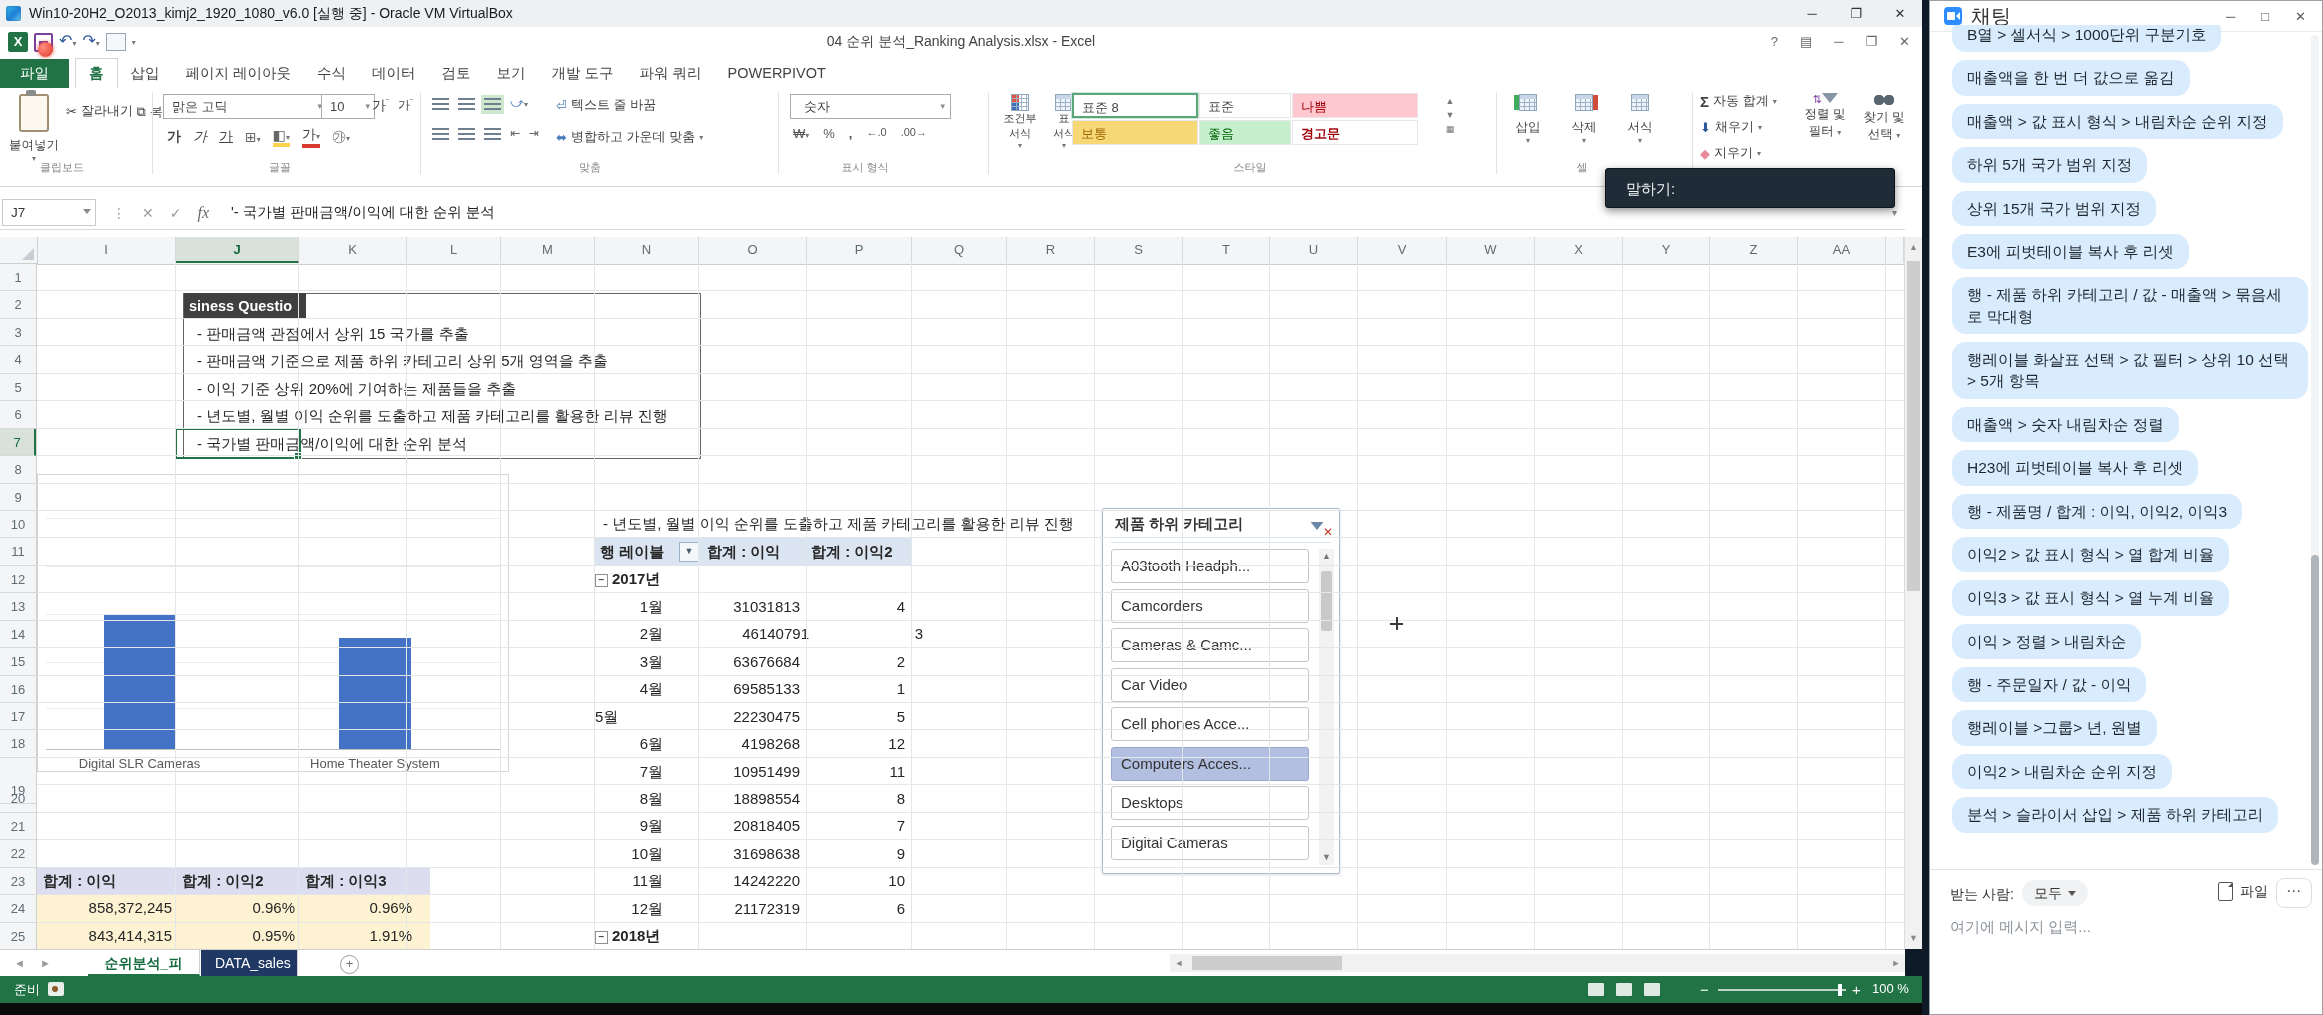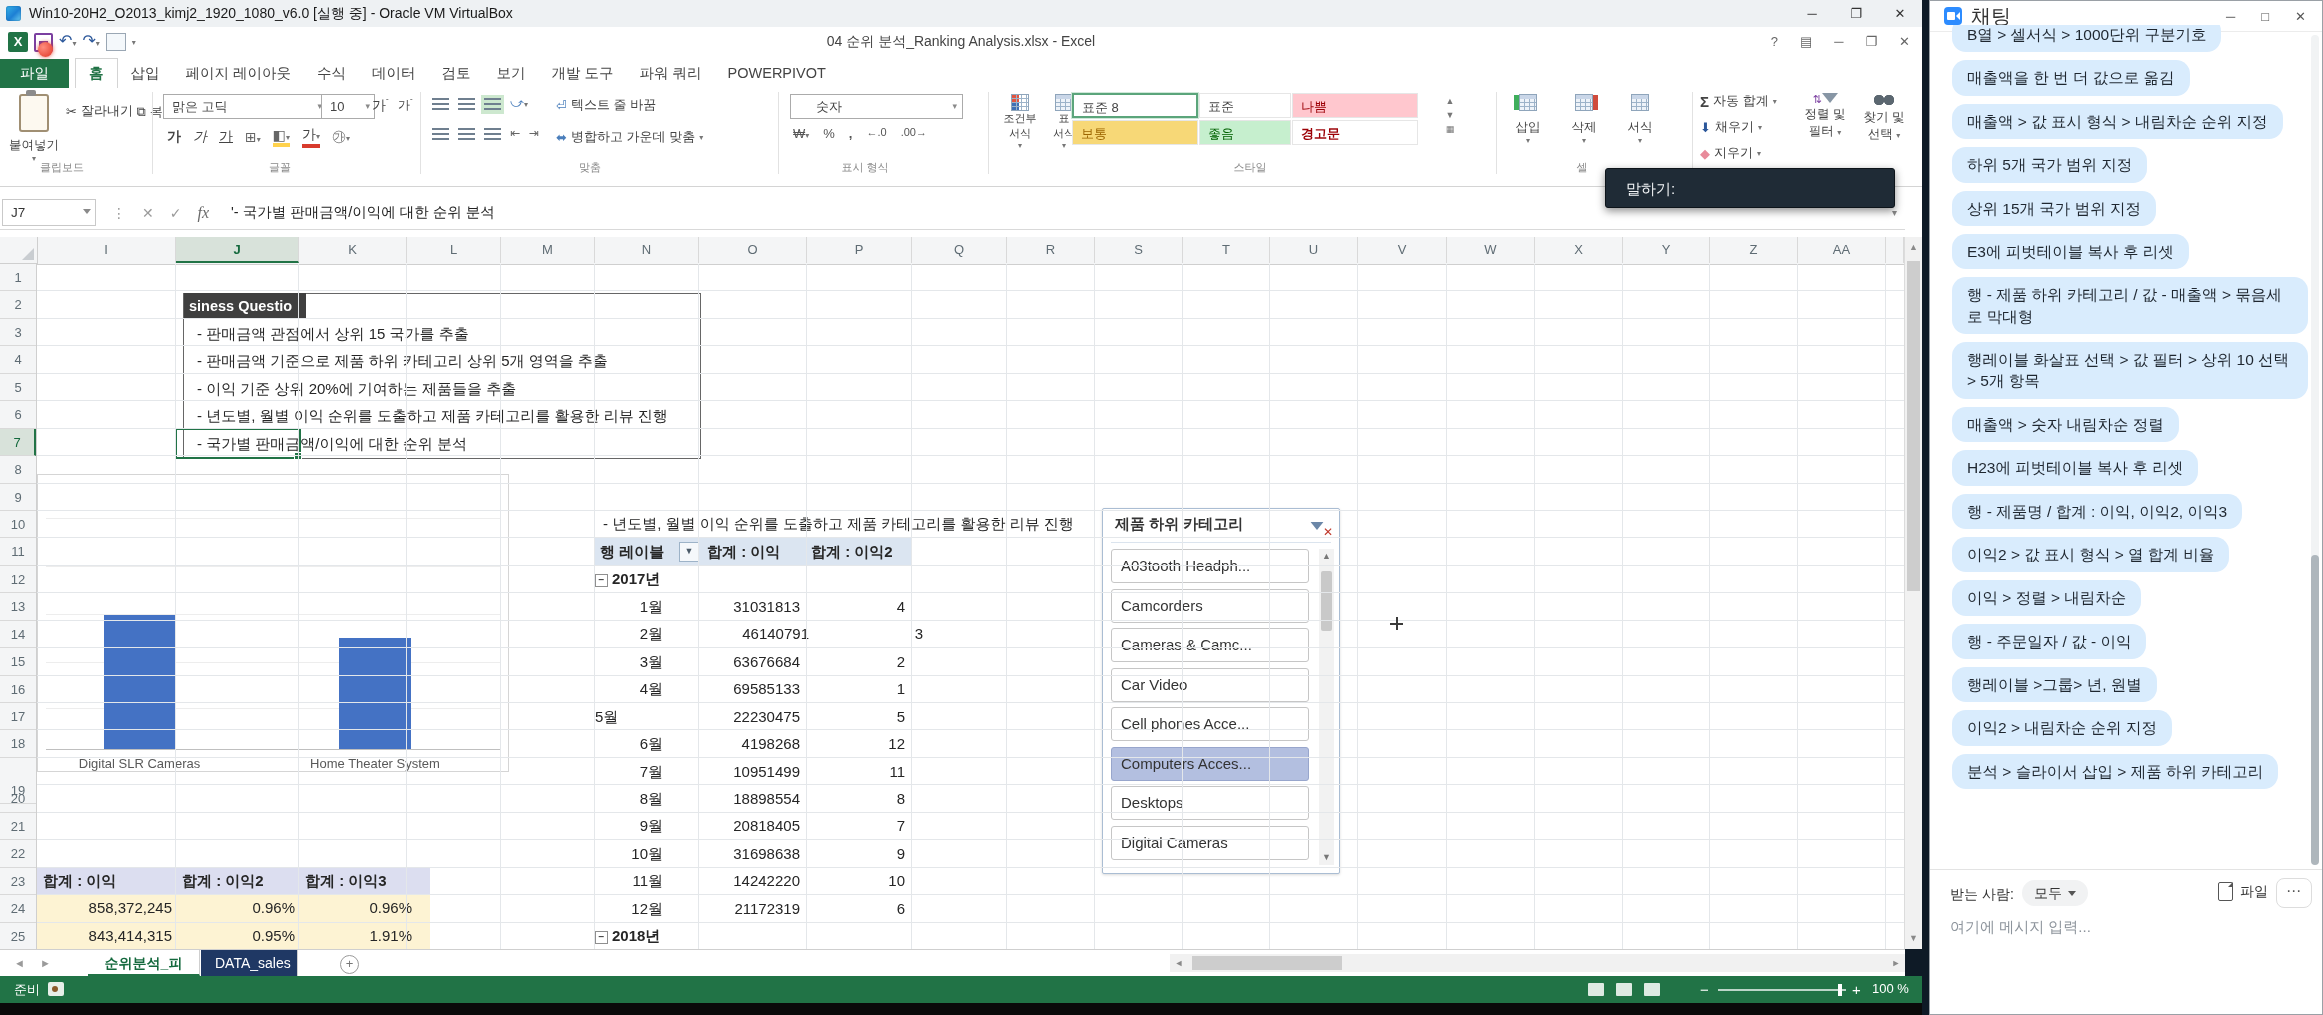--- a/index.html
+++ b/index.html
@@ -289,21 +289,21 @@
         <span>텍스트 줄 바꿈</span>
     </div>
     <div class="rbtn abs" style="left:556px;top:40px">
       <span style="color:#4a7ebb">⬌</span>
         <span>병합하고 가운데 맞춤</span>
         <span class="tiny-dd">▾</span>
     </div>
     <div class="glabel" style="left:540px">맞춤</div>
     <div class="rdiv" style="left:778px"></div>
 
-    <div class="box-ic abs" style="left:790px;top:6px;width:146px;height:23px;line-height:23px;text-align:left;padding-left:25px">
+    <div class="box-ic abs" style="left:790px;top:6px;width:146px;height:23px;line-height:23px;text-align:left;padding-left:13px">
       <span>숫자</span><span style="float:right;margin-right:5px;color:#8a8a8a;font-size:9px">▾</span>
     </div>
     <div class="abs" style="left:793px;top:38px;display:flex;gap:14px;color:#555;font-size:13px">
       <span>₩<span class="tiny-dd">▾</span></span>
       <span>%</span>
       <span style="font-weight:bold">,</span>
       <span style="font-size:11px">←.0</span>
       <span style="font-size:11px">.00→</span>
     </div>
     <div class="glabel" style="left:815px">표시 형식</div>
@@ -686,20 +686,21 @@
       <div class="bubble">매출액 &gt; 값 표시 형식 &gt; 내림차순 순위 지정</div>
       <div class="bubble">하위 5개 국가 범위 지정</div>
       <div class="bubble">상위 15개 국가 범위 지정</div>
       <div class="bubble">E3에 피벗테이블 복사 후 리셋</div>
       <div class="bubble">행 - 제품 하위 카테고리 / 값 - 매출액 &gt; 묶음세로 막대형</div>
       <div class="bubble">행레이블 화살표 선택 &gt; 값 필터 &gt; 상위 10 선택 &gt; 5개 항목</div>
       <div class="bubble">매출액 &gt; 숫자 내림차순 정렬</div>
       <div class="bubble">H23에 피벗테이블 복사 후 리셋</div>
       <div class="bubble">행 - 제품명 / 합계 : 이익, 이익2, 이익3</div>
       <div class="bubble">이익2 &gt; 값 표시 형식 &gt; 열 합계 비율</div>
+      <div class="bubble">이익3 &gt; 값 표시 형식 &gt; 열 누계 비율</div>
       <div class="bubble">이익 &gt; 정렬 &gt; 내림차순</div>
       <div class="bubble">행 - 주문일자 / 값 - 이익</div>
       <div class="bubble">행레이블 &gt;그룹&gt; 년, 원별</div>
       <div class="bubble">이익2 &gt; 내림차순 순위 지정</div>
       <div class="bubble">분석 &gt; 슬라이서 삽입 &gt; 제품 하위 카테고리</div>
     </div>
   <div id="chat-scroll">
       <i></i>
     </div>
   <div id="chat-footer">

